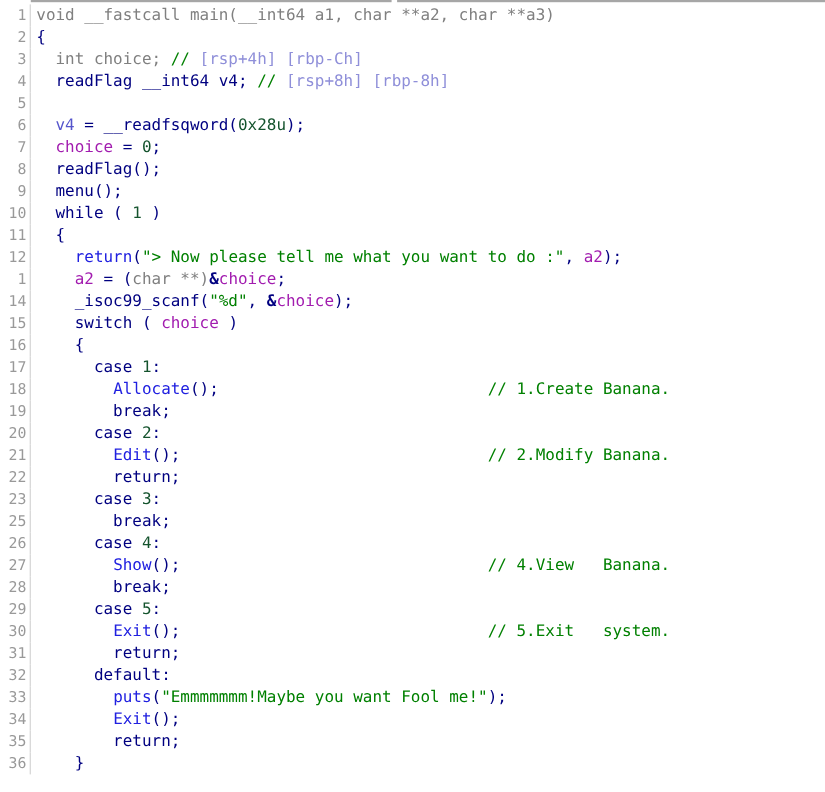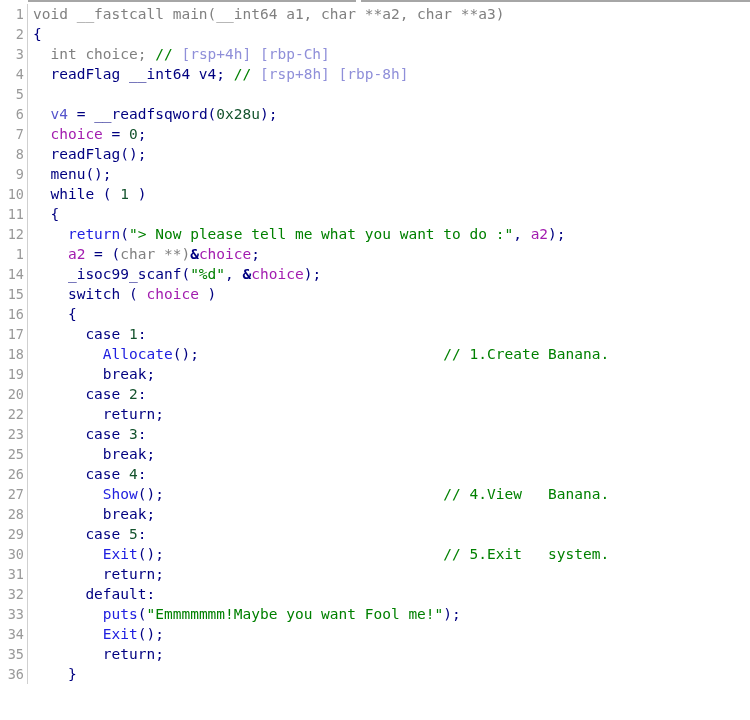--- a/index.html
+++ b/index.html
@@ -104,20 +104,21 @@
       <div class="line"><div class="gutter">11</div><div class="content"><span class="tok-kw">  {</span></div></div>
       <div class="line"><div class="gutter">12</div><div class="content"><span class="tok-kw">    </span><span class="tok-fn">return</span><span class="tok-kw">(</span><span class="tok-str">"&gt; Now please tell me what you want to do :"</span><span class="tok-kw">, </span><span class="tok-var">a2</span><span class="tok-kw">);</span></div></div>
       <div class="line"><div class="gutter">1</div><div class="content"><span class="tok-kw">    </span><span class="tok-var">a2</span><span class="tok-kw"> = (</span><span class="tok-type">char</span><span class="tok-type"> **)</span><span class="tok-amp">&amp;</span><span class="tok-var">choice</span><span class="tok-kw">;</span></div></div>
       <div class="line"><div class="gutter">14</div><div class="content"><span class="tok-kw">    _isoc99_scanf(</span><span class="tok-str">"%d"</span><span class="tok-kw">, </span><span class="tok-amp">&amp;</span><span class="tok-var">choice</span><span class="tok-kw">);</span></div></div>
       <div class="line"><div class="gutter">15</div><div class="content"><span class="tok-kw">    switch ( </span><span class="tok-var">choice</span><span class="tok-kw"> )</span></div></div>
       <div class="line"><div class="gutter">16</div><div class="content"><span class="tok-kw">    {</span></div></div>
       <div class="line"><div class="gutter">17</div><div class="content"><span class="tok-kw">      case </span><span class="tok-num">1</span><span class="tok-kw">:</span></div></div>
       <div class="line"><div class="gutter">18</div><div class="content"><span class="tok-kw">        </span><span class="tok-fn">Allocate</span><span class="tok-kw">();</span><span class="tok-kw">                            </span><span class="tok-cmt">// 1.Create Banana.</span></div></div>
       <div class="line"><div class="gutter">19</div><div class="content"><span class="tok-kw">        break;</span></div></div>
       <div class="line"><div class="gutter">20</div><div class="content"><span class="tok-kw">      case </span><span class="tok-num">2</span><span class="tok-kw">:</span></div></div>
+      <div class="line"><div class="gutter">21</div><div class="content"><span class="tok-kw">        </span><span class="tok-fn">Edit</span><span class="tok-kw">();</span><span class="tok-kw">                                </span><span class="tok-cmt">// 2.Modify Banana.</span></div></div>
       <div class="line"><div class="gutter">22</div><div class="content"><span class="tok-kw">        return;</span></div></div>
       <div class="line"><div class="gutter">23</div><div class="content"><span class="tok-kw">      case </span><span class="tok-num">3</span><span class="tok-kw">:</span></div></div>
       <div class="line"><div class="gutter">25</div><div class="content"><span class="tok-kw">        break;</span></div></div>
       <div class="line"><div class="gutter">26</div><div class="content"><span class="tok-kw">      case </span><span class="tok-num">4</span><span class="tok-kw">:</span></div></div>
       <div class="line"><div class="gutter">27</div><div class="content"><span class="tok-kw">        </span><span class="tok-fn">Show</span><span class="tok-kw">();</span><span class="tok-kw">                                </span><span class="tok-cmt">// 4.View   Banana.</span></div></div>
       <div class="line"><div class="gutter">28</div><div class="content"><span class="tok-kw">        break;</span></div></div>
       <div class="line"><div class="gutter">29</div><div class="content"><span class="tok-kw">      case </span><span class="tok-num">5</span><span class="tok-kw">:</span></div></div>
       <div class="line"><div class="gutter">30</div><div class="content"><span class="tok-kw">        </span><span class="tok-fn">Exit</span><span class="tok-kw">();</span><span class="tok-kw">                                </span><span class="tok-cmt">// 5.Exit   system.</span></div></div>
       <div class="line"><div class="gutter">31</div><div class="content"><span class="tok-kw">        return;</span></div></div>
       <div class="line"><div class="gutter">32</div><div class="content"><span class="tok-kw">      default:</span></div></div>

